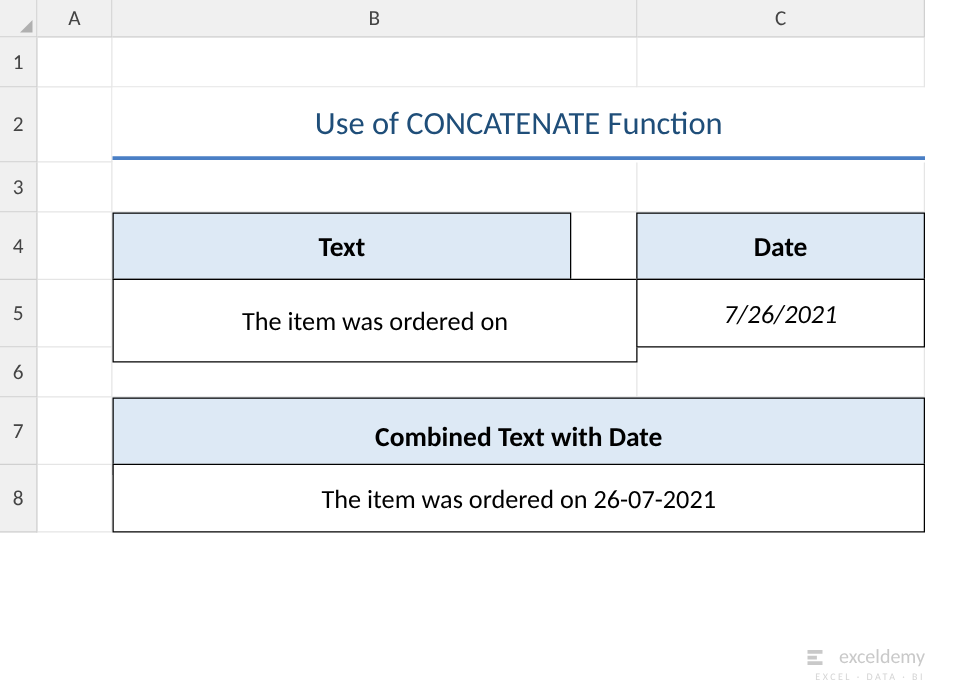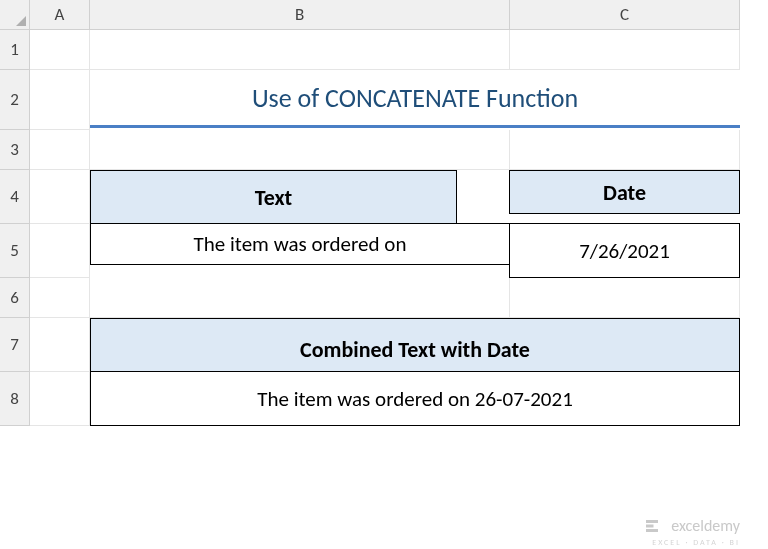--- a/index.html
+++ b/index.html
@@ -197,24 +197,24 @@
     <div class="cell col-a row-6" style="top:248px;left:0;"></div>
     <div class="cell col-b row-6" style="top:248px;left:60px;"></div>
     <div class="cell col-c row-6" style="top:248px;left:480px;"></div>
 
     <div class="cell col-a row-7" style="top:288px;left:0;"></div>
     <div class="cell col-a row-8" style="top:342px;left:0;"></div>
 
     <div class="title-cell" style="top:40px;left:60px;width:650px;height:58px;">Use of CONCATENATE Function</div>
 
     <div class="header-cell" style="top:140px;left:60px;width:367px;height:54px;">Text</div>
-    <div class="header-cell" style="top:140px;left:479px;width:231px;height:44px;">Date</div>
-
-    <div class="data-cell" style="top:193px;left:60px;width:420px;height:42px;">The item was ordered on</div>
-    <div class="data-cell" style="top:193px;left:479px;width:231px;height:55px;">7/26/2021</div>
+    <div class="header-cell" style="top:140px;left:479px;width:231px;height:54px;">Date</div>
+
+    <div class="data-cell" style="top:193px;left:60px;width:420px;height:67px;">The item was ordered on</div>
+    <div class="data-cell" style="top:193px;left:479px;width:231px;height:55px;font-style:italic;">7/26/2021</div>
 
     <div class="header-cell" style="top:288px;left:60px;width:650px;height:62px;">Combined Text with Date</div>
 
     <div class="data-cell" style="top:341px;left:60px;width:650px;height:55px;">The item was ordered on 26-07-2021</div>
   </div>
 </div>
 
 <div class="watermark">
   <span class="watermark-icon">
     <svg viewBox="0 0 24 24" width="18" height="18">

